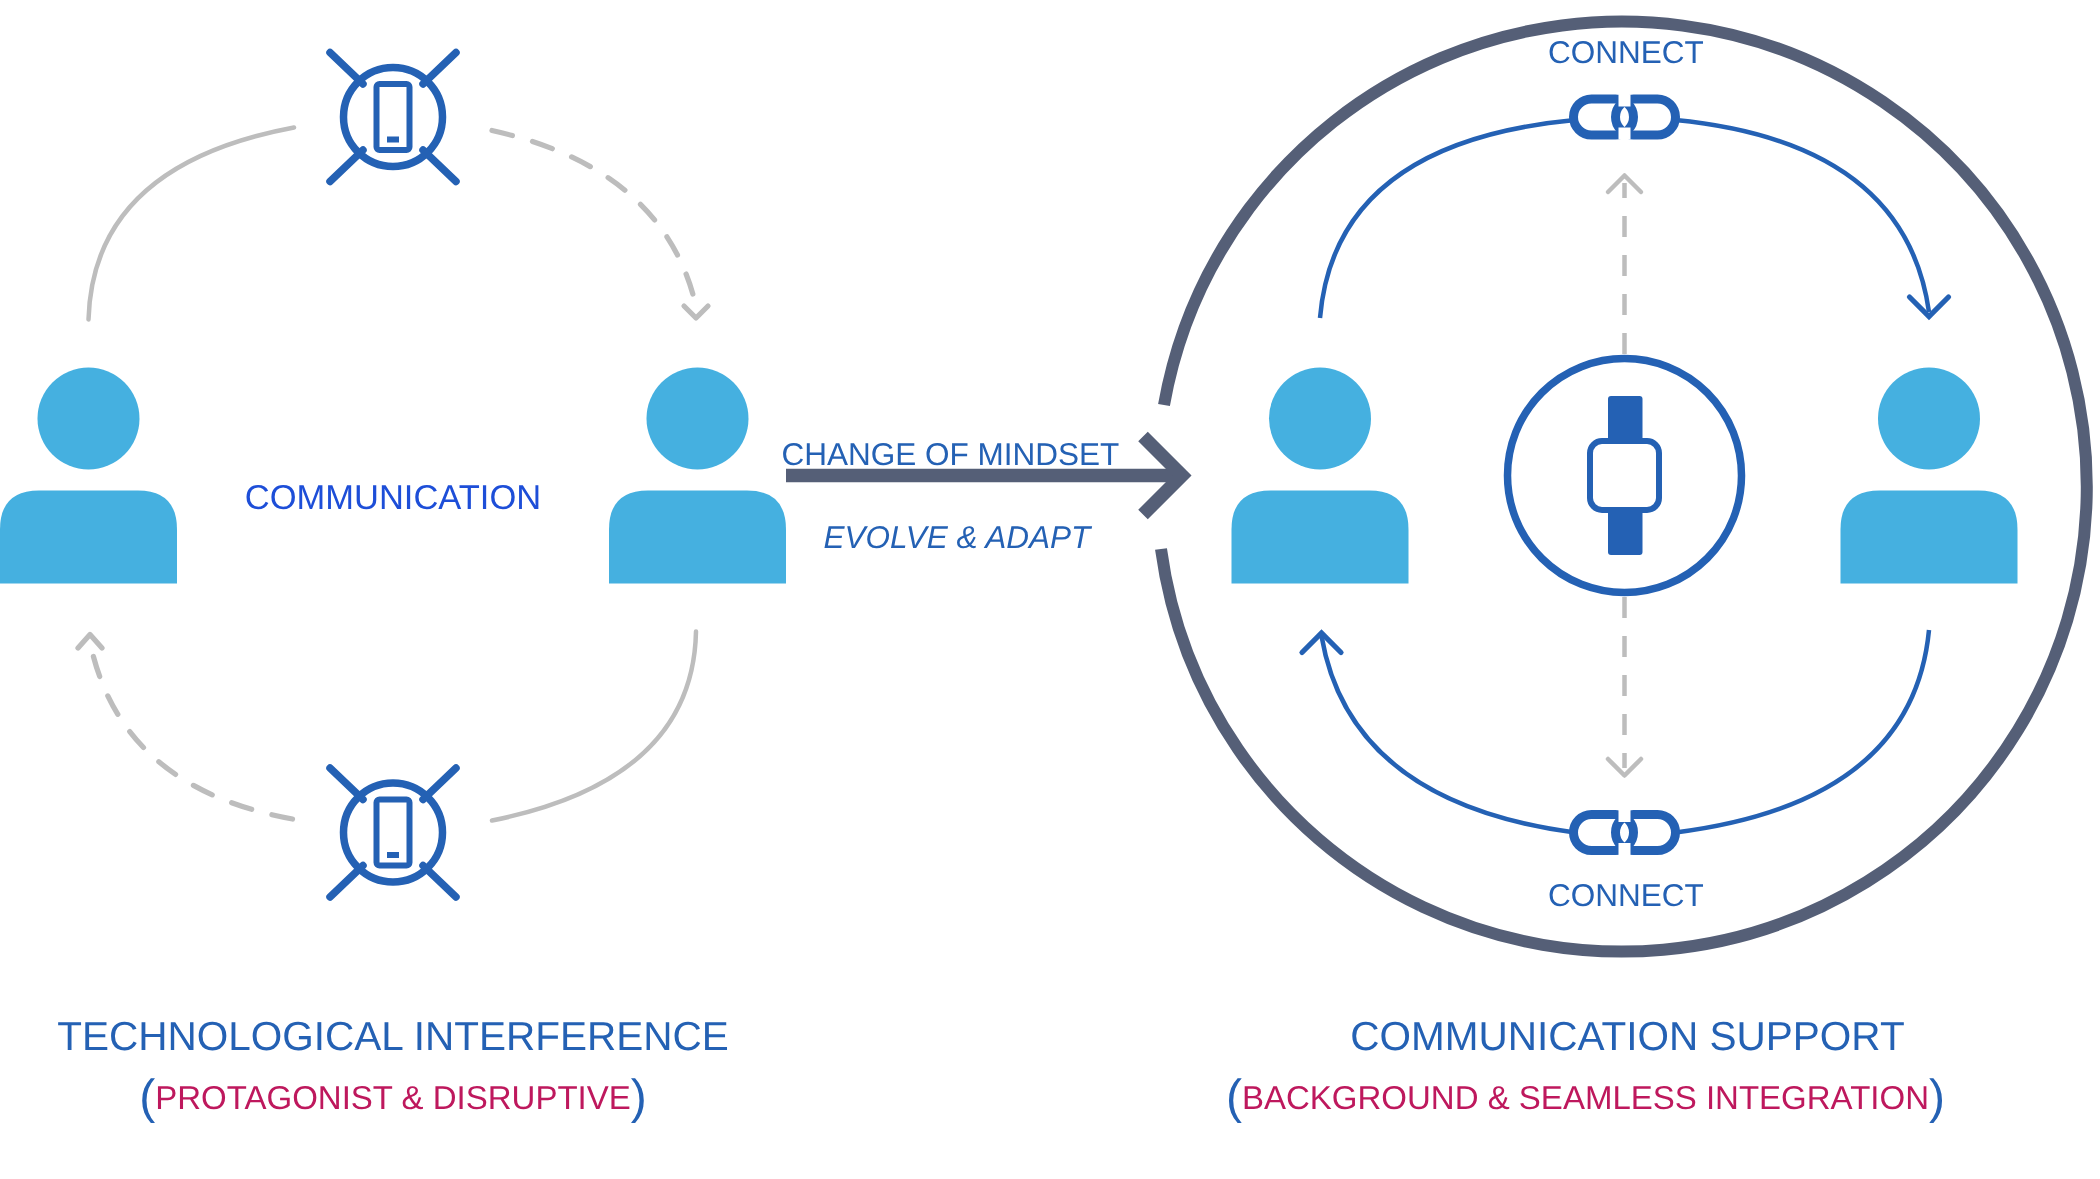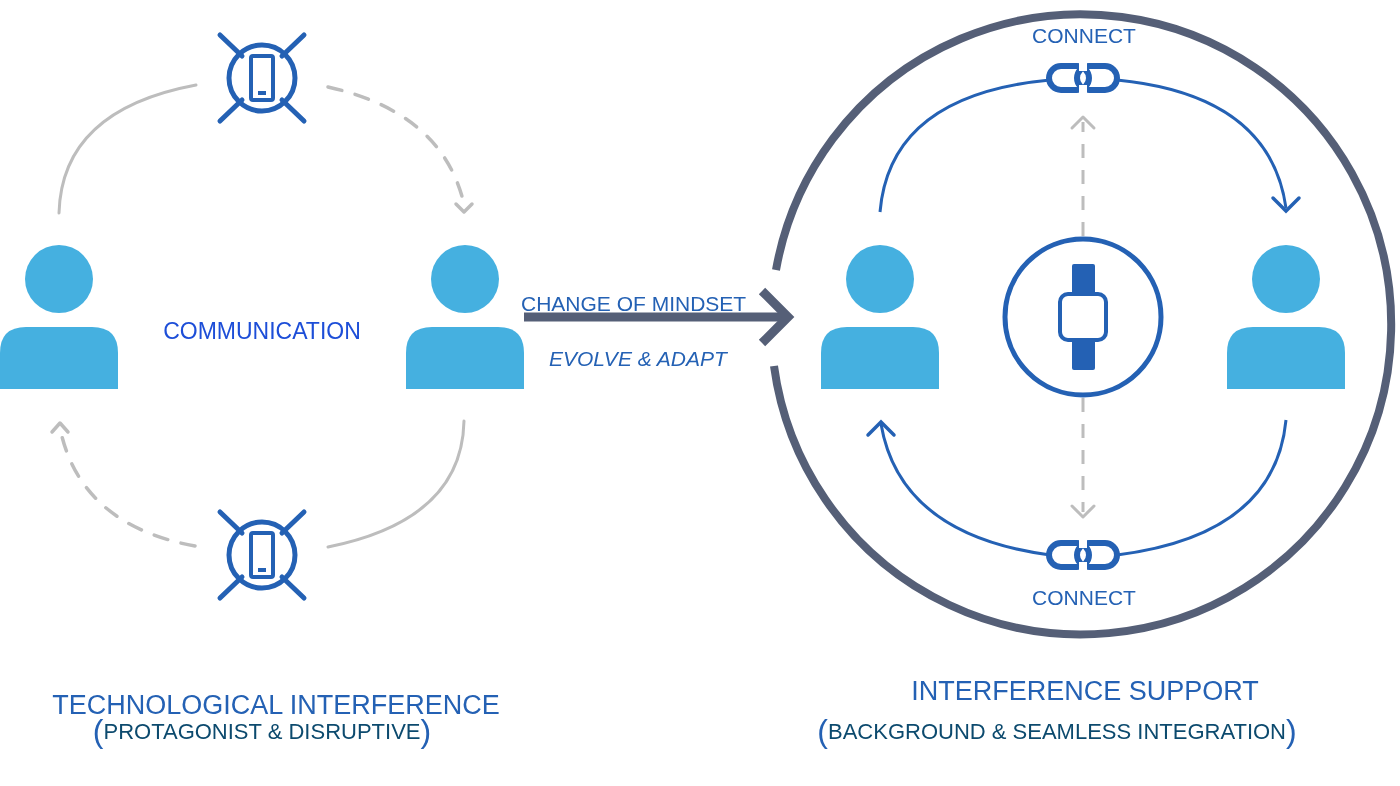--- a/index.html
+++ b/index.html
@@ -3,21 +3,21 @@
   <meta charset="utf-8">
   <style>
     html, body { margin: 0; padding: 0; background: #ffffff; }
     body { width: 1400px; height: 786px; overflow: hidden; position: relative; font-family: "Liberation Sans", sans-serif; }
     #diagram { position: absolute; left: 0; top: 0; width: 1400px; height: 786px; }
     .lbl { position: absolute; white-space: nowrap; font-family: "Liberation Sans", sans-serif; }
     .blue-text { color: #2461b4; }
     .gray-text { color: #1d4ed8; }
     .center { transform: translateX(-50%); text-align: right; }
     .title { font-size: 27px; }
-    .subtitle { font-size: 22px; color: #0c4a6e; }
+    .subtitle { font-size: 22px; color: #be185d; }
     .paren { font-size: 32px; color: #2461b4; vertical-align: -3px; }
     .mid { font-size: 21px; margin-top: 11px; }
   </style>
 </head>
 <body>
 
 <svg id="diagram" viewBox="0 0 1400 786" xmlns="http://www.w3.org/2000/svg">
   <defs>
     <g id="person-shape">
       <circle cx="59" cy="34" r="34"></circle>
@@ -91,21 +91,21 @@
 </svg>
 
 <div class="lbl gray-text center" style="left:262px; top:318px; font-size:23px;">COMMUNICATION</div>
 
 <div class="lbl blue-text mid" style="left:521px; top:281px;">CHANGE OF  MINDSET</div>
 <div class="lbl blue-text mid" style="left:549px; top:336px;font-style:italic;">EVOLVE &amp; ADAPT</div>
 
 <div class="lbl blue-text center" style="left:1084px; top:24px; font-size:21px;">CONNECT</div>
 <div class="lbl blue-text center" style="left:1084px; top:586px; font-size:21px;">CONNECT</div>
 
-<div class="lbl blue-text title center" style="left:276px; top:676px;margin-top:14px;">TECHNOLOGICAL INTERFERENCE</div>
+<div class="lbl blue-text title center" style="left:262px; top:676px;">TECHNOLOGICAL INTERFERENCE</div>
 <div class="lbl center" style="left:262px; top:713px;">
   <span class="paren">(</span><span class="subtitle">PROTAGONIST  &amp; DISRUPTIVE</span><span class="paren">)</span>
 </div>
 
-<div class="lbl blue-text title center" style="left:1085px; top:676px;">INTERFERENCE SUPPORT</div>
+<div class="lbl blue-text title center" style="left:1085px; top:676px;">COMMUNICATION SUPPORT</div>
 <div class="lbl center" style="left:1057px; top:713px;">
   <span class="paren">(</span><span class="subtitle">BACKGROUND &amp; SEAMLESS INTEGRATION</span><span class="paren">)</span>
 </div>
 
 </body></html>

